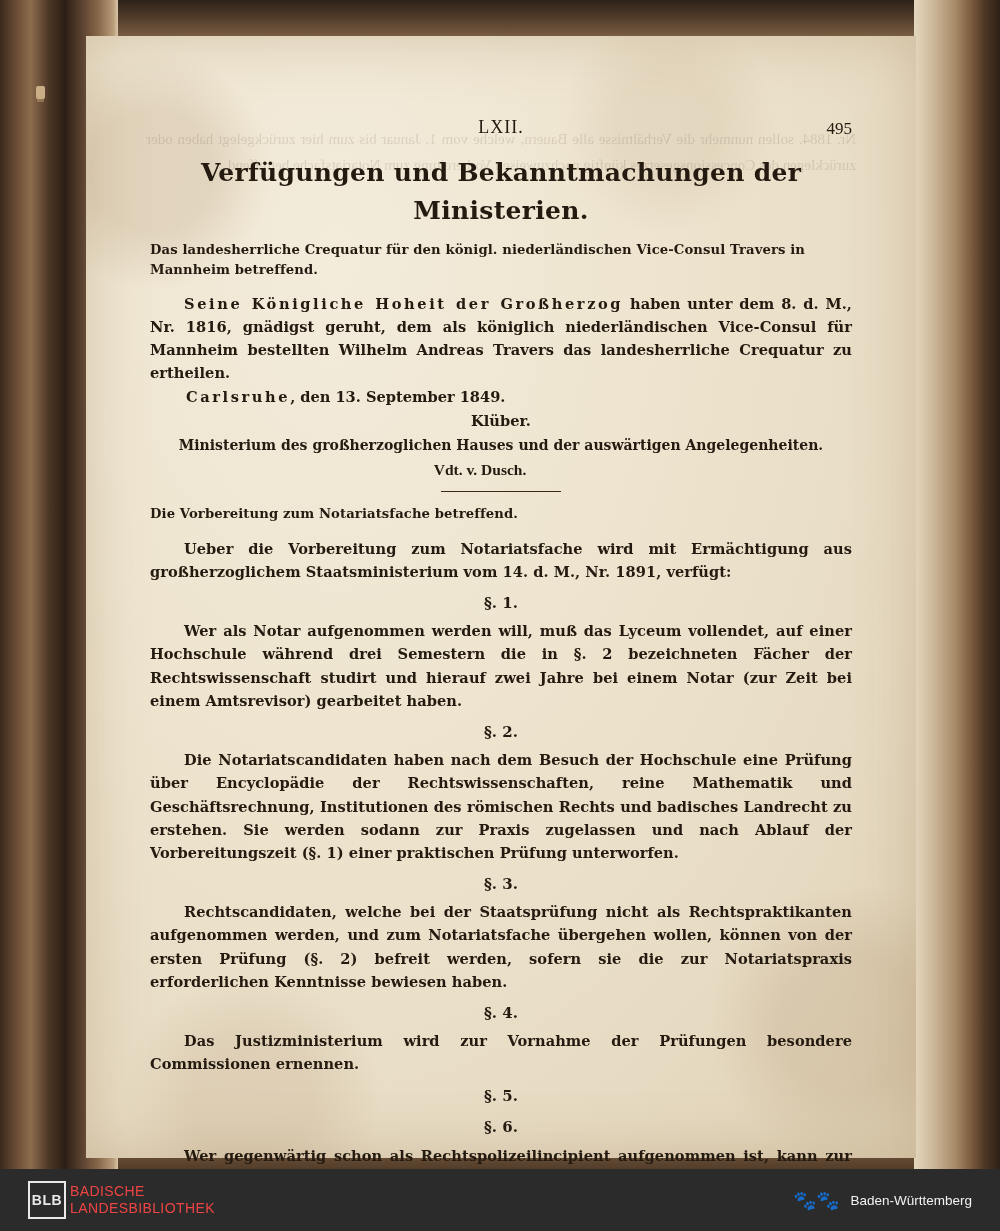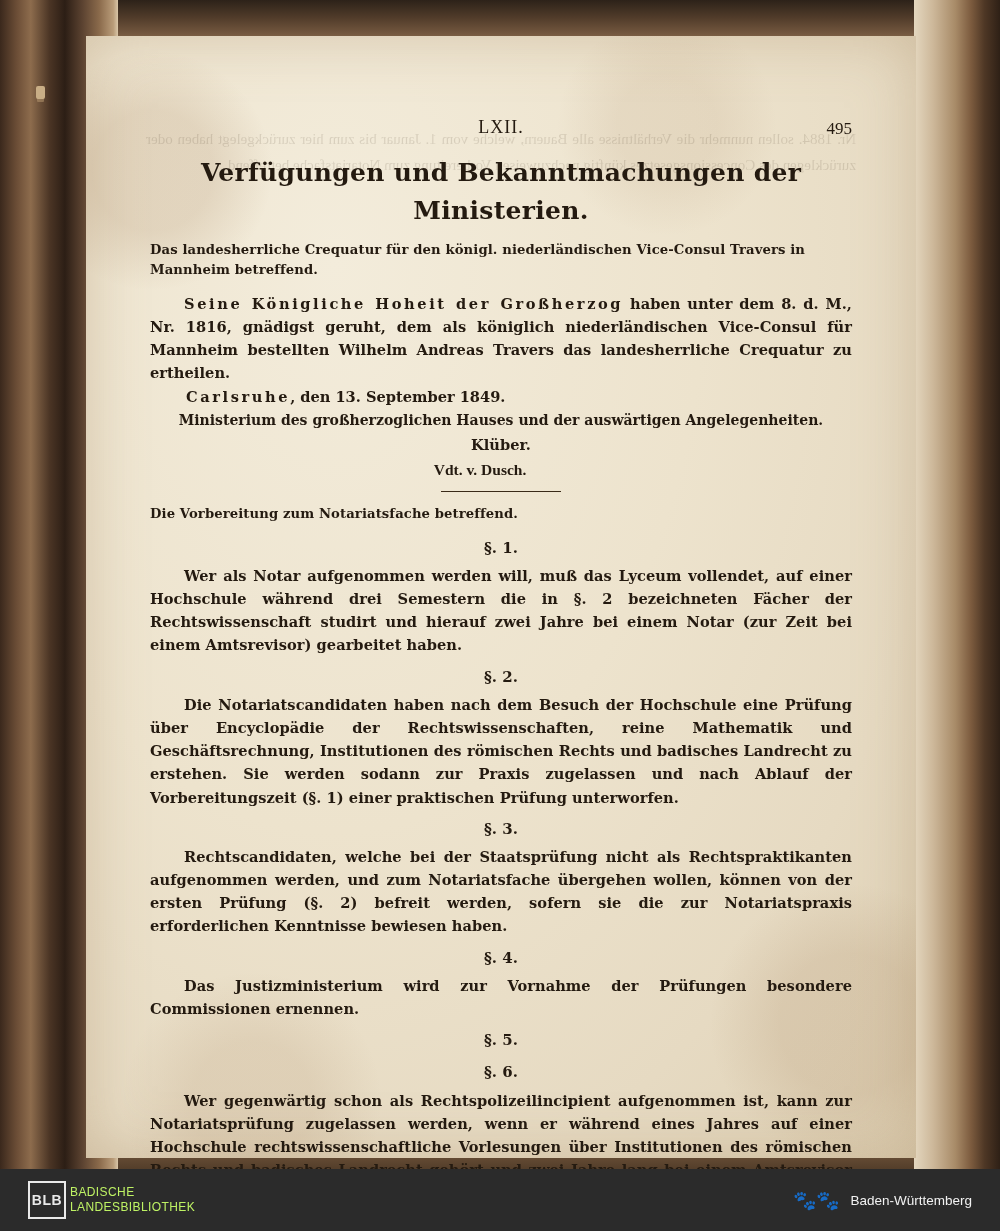--- a/index.html
+++ b/index.html
@@ -233,23 +233,23 @@
     color: #e9e9e9;
     font-family: "Liberation Sans", sans-serif;
     font-weight: 700;
     font-size: 14px;
     display: flex;
     align-items: center;
     justify-content: center;
     letter-spacing: .5px;
   }
   .blb-text {
-    color: #bef264;
+    color: #ef4444;
     font-family: "Liberation Sans", sans-serif;
-    font-size: 12px;
+    font-size: 14px;
     line-height: 1.25;
     letter-spacing: .4px;
   }
   .bw {
     display: flex;
     align-items: center;
     gap: 10px;
     color: #f2f2f2;
     font-family: "Liberation Sans", sans-serif;
     font-size: 13.5px;
@@ -286,30 +286,31 @@
     </div>
 
     <h1 class="doc-title fraktur">Verfügungen und Bekanntmachungen der Ministerien.</h1>
 
     <div class="subtitle">Das landesherrliche Crequatur für den königl. niederländischen Vice-Consul Travers in Mannheim betreffend.</div>
 
     <p class="body"><span class="spaced">Seine Königliche Hoheit der Großherzog</span> haben unter dem 8. d. M., Nr. 1816, gnädigst geruht, dem als königlich niederländischen Vice-Consul für Mannheim bestellten Wilhelm Andreas Travers das landesherrliche Crequatur zu ertheilen.</p>
 
     <div class="para-indent-left"><span class="spaced">Carlsruhe</span>, den 13. September 1849.</div>
 
+    <div class="line-center">Klüber.</div>
+
     <div class="line-center small">Ministerium des großherzoglichen Hauses und der auswärtigen Angelegenheiten.</div>
 
-    <div class="line-center">Klüber.</div>
-
     <div class="vdt">Vdt. v. Dusch.</div>
 
     <div class="rule"></div>
 
     <div class="subtitle">Die Vorbereitung zum Notariatsfache betreffend.</div>
 
+    <p class="body">Ueber die Vorbereitung zum Notariatsfache wird mit Ermächtigung aus großherzoglichem Staatsministerium vom 14. d. M., Nr. 1891, verfügt:</p>
 
     <div class="section-mark">§. 1.</div>
     <p class="body">Wer als Notar aufgenommen werden will, muß das Lyceum vollendet, auf einer Hochschule während drei Semestern die in §. 2 bezeichneten Fächer der Rechtswissenschaft studirt und hierauf zwei Jahre bei einem Notar (zur Zeit bei einem Amtsrevisor) gearbeitet haben.</p>
 
     <div class="section-mark">§. 2.</div>
     <p class="body">Die Notariatscandidaten haben nach dem Besuch der Hochschule eine Prüfung über Encyclopädie der Rechtswissenschaften, reine Mathematik und Geschäftsrechnung, Institutionen des römischen Rechts und badisches Landrecht zu erstehen. Sie werden sodann zur Praxis zugelassen und nach Ablauf der Vorbereitungszeit (§. 1) einer praktischen Prüfung unterworfen.</p>
 
     <div class="section-mark">§. 3.</div>
     <p class="body">Rechtscandidaten, welche bei der Staatsprüfung nicht als Rechtspraktikanten aufgenommen werden, und zum Notariatsfache übergehen wollen, können von der ersten Prüfung (§. 2) befreit werden, sofern sie die zur Notariatspraxis erforderlichen Kenntnisse bewiesen haben.</p>
 

